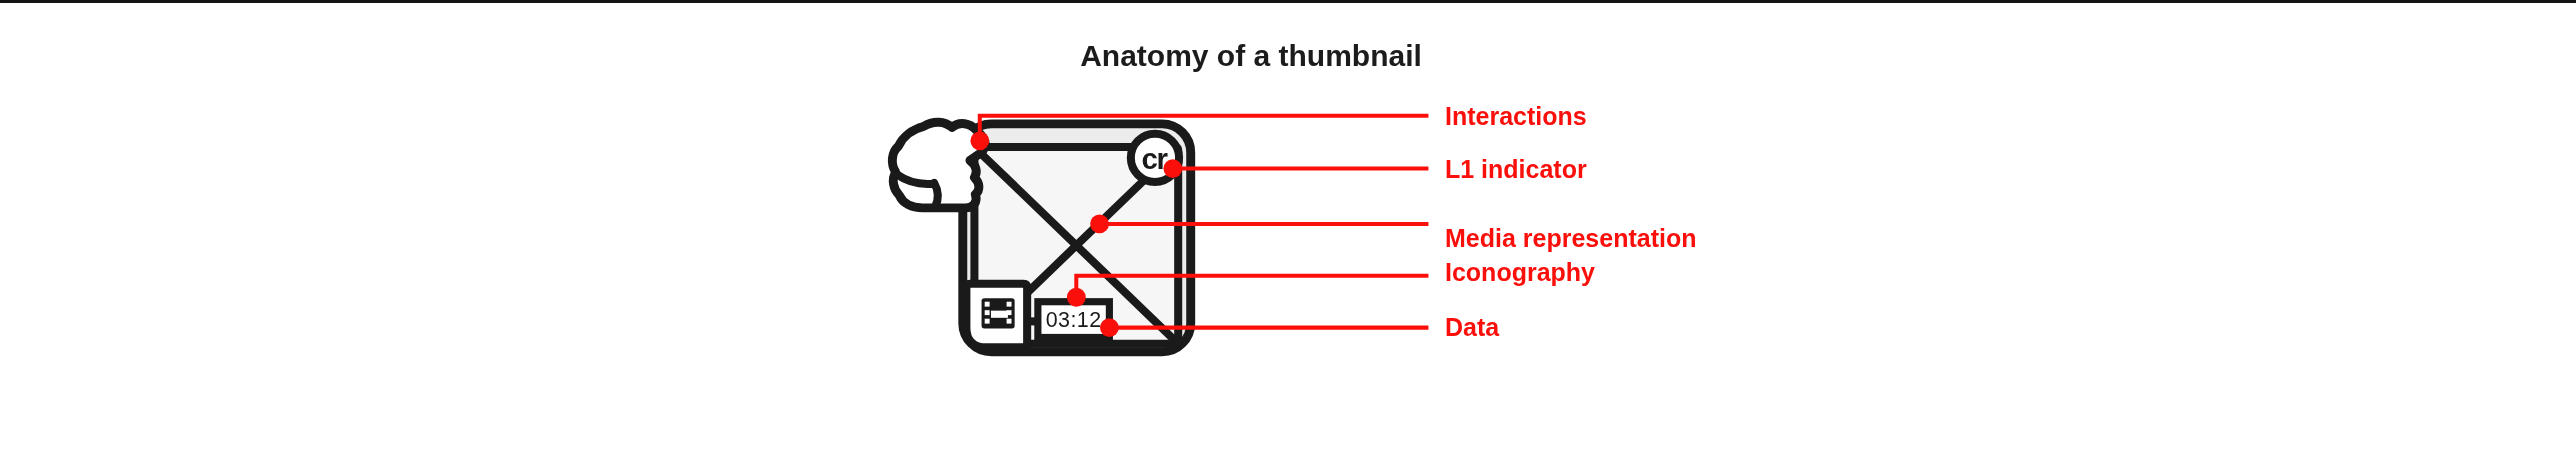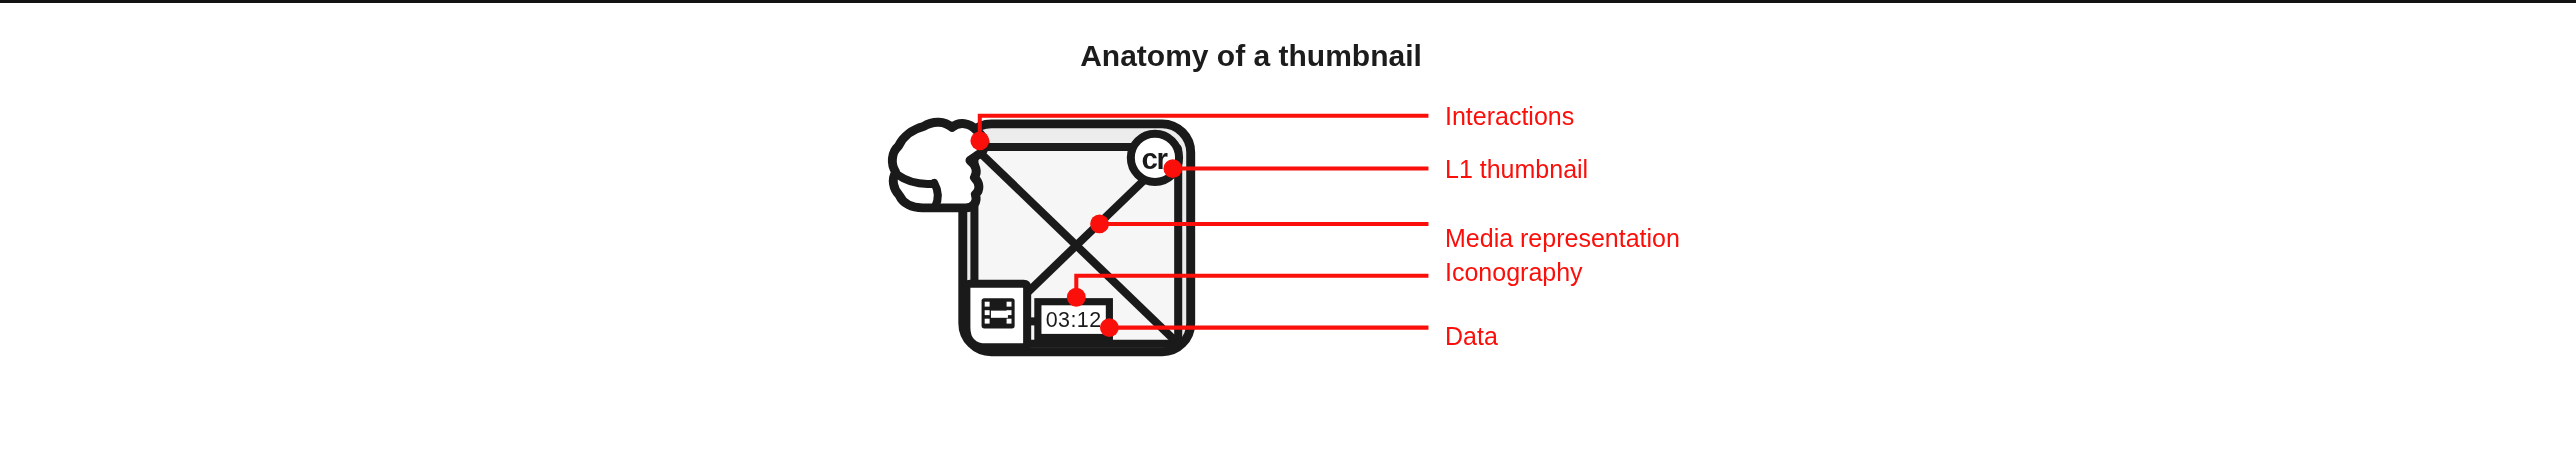--- a/index.html
+++ b/index.html
@@ -17,21 +17,21 @@
     background:var(--topbar);
   }
   .page-title{
     position:absolute;top:39px;left:1251px;transform:translateX(-50%);
     font-size:30px;font-weight:bold;color:#1C1C1C;line-height:1.1;
     white-space:nowrap;letter-spacing:0px;text-align:right;
   }
   .diagram-svg{position:absolute;left:877px;top:89px;width:572px;height:286px;}
   .callout-label{
     position:absolute;left:1445px;transform:translateY(-50%);
-    font-size:25px;font-weight:400;color:var(--red);line-height:1;
+    font-size:25px;font-weight:700;color:var(--red);line-height:1;
     white-space:nowrap;
   }
   
   .stroke-ink{stroke:var(--ink);}
   .card-fill{fill:var(--card);}
   .media-fill{fill:var(--media);}
   .white-fill{fill:#FFFFFF;}
   .ink-fill{fill:var(--ink);}
   .no-fill{fill:none;}
   .red-stroke{stroke:var(--red);fill:none;stroke-width:4.5;}
@@ -121,17 +121,17 @@
 
     <path class="red-stroke" d="M 1597 309 H 1203 V 327"></path>
     <circle class="red-fill" cx="1203" cy="333" r="10.5"></circle>
 
     <path class="red-stroke" d="M 1597 367 H 1240"></path>
     <circle class="red-fill" cx="1240" cy="367" r="10.5"></circle>
   </g>
 </svg>
 
 <div class="callout-label" style="top:116px">Interactions</div>
-<div class="callout-label" style="top:169px">L1 thumbnail</div>
+<div class="callout-label" style="top:169px">L1 indicator</div>
 <div class="callout-label" style="top:238px">Media representation</div>
 <div class="callout-label" style="top:272px">Iconography</div>
-<div class="callout-label" style="top:336px">Data</div>
+<div class="callout-label" style="top:327px">Data</div>
 
 
 </body></html>

